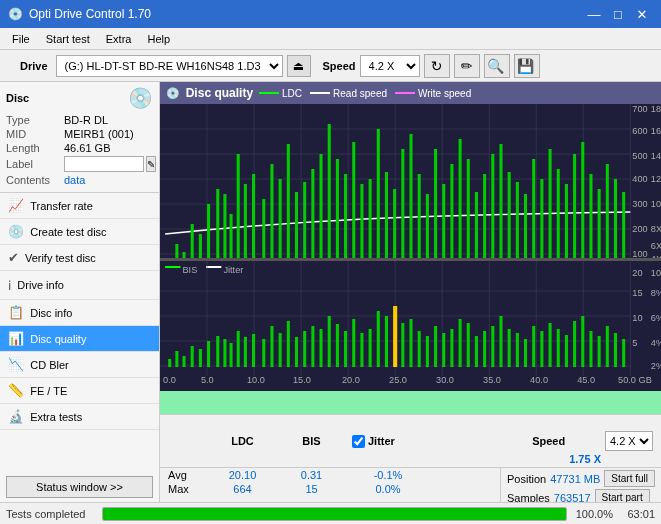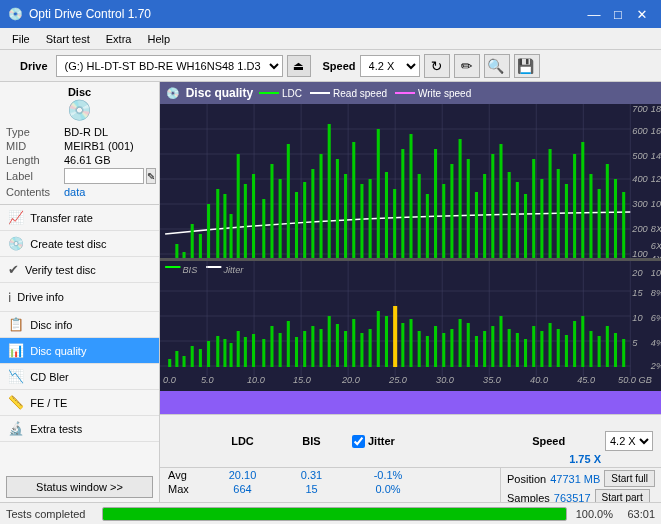--- a/index.html
+++ b/index.html
@@ -105,21 +105,20 @@
       flex-direction: column;
       flex-shrink: 0;
     }
     .disc-info-panel {
       padding: 4px 6px;
       border-bottom: 1px solid #ccc;
     }
     .disc-info-header {
       display: flex; align-items: center; justify-content: space-between;
       margin-bottom: 4px;
-      flex-direction: column;
     }
     .disc-row {
       display: flex;
       align-items: center;
       margin-bottom: 2px;
       font-size: 11px;
     }
     .disc-row-label { color: #555; width: 58px; flex-shrink: 0; }
     .disc-row-value { color: #000; font-weight: 500; }
     .disc-row-value.blue { color: #0066cc; }
@@ -186,23 +185,22 @@
     .legend-color { width: 20px; height: 2px; }
     
     .charts-container {
       flex: 1;
       display: flex;
       flex-direction: column;
     }
     .chart-area {
       position: relative;
       flex: 1;
-      background: #8b5cf6;
+      background: #86efac;
       overflow: hidden;
-      font-style: italic;
     }
     .chart-divider { height: 3px; background: #555; }
     
     .stats-bar {
       background: #f0f0f0;
       border-top: 1px solid #ccc;
       height: 88px;
       display: flex;
       flex-direction: column;
     }

